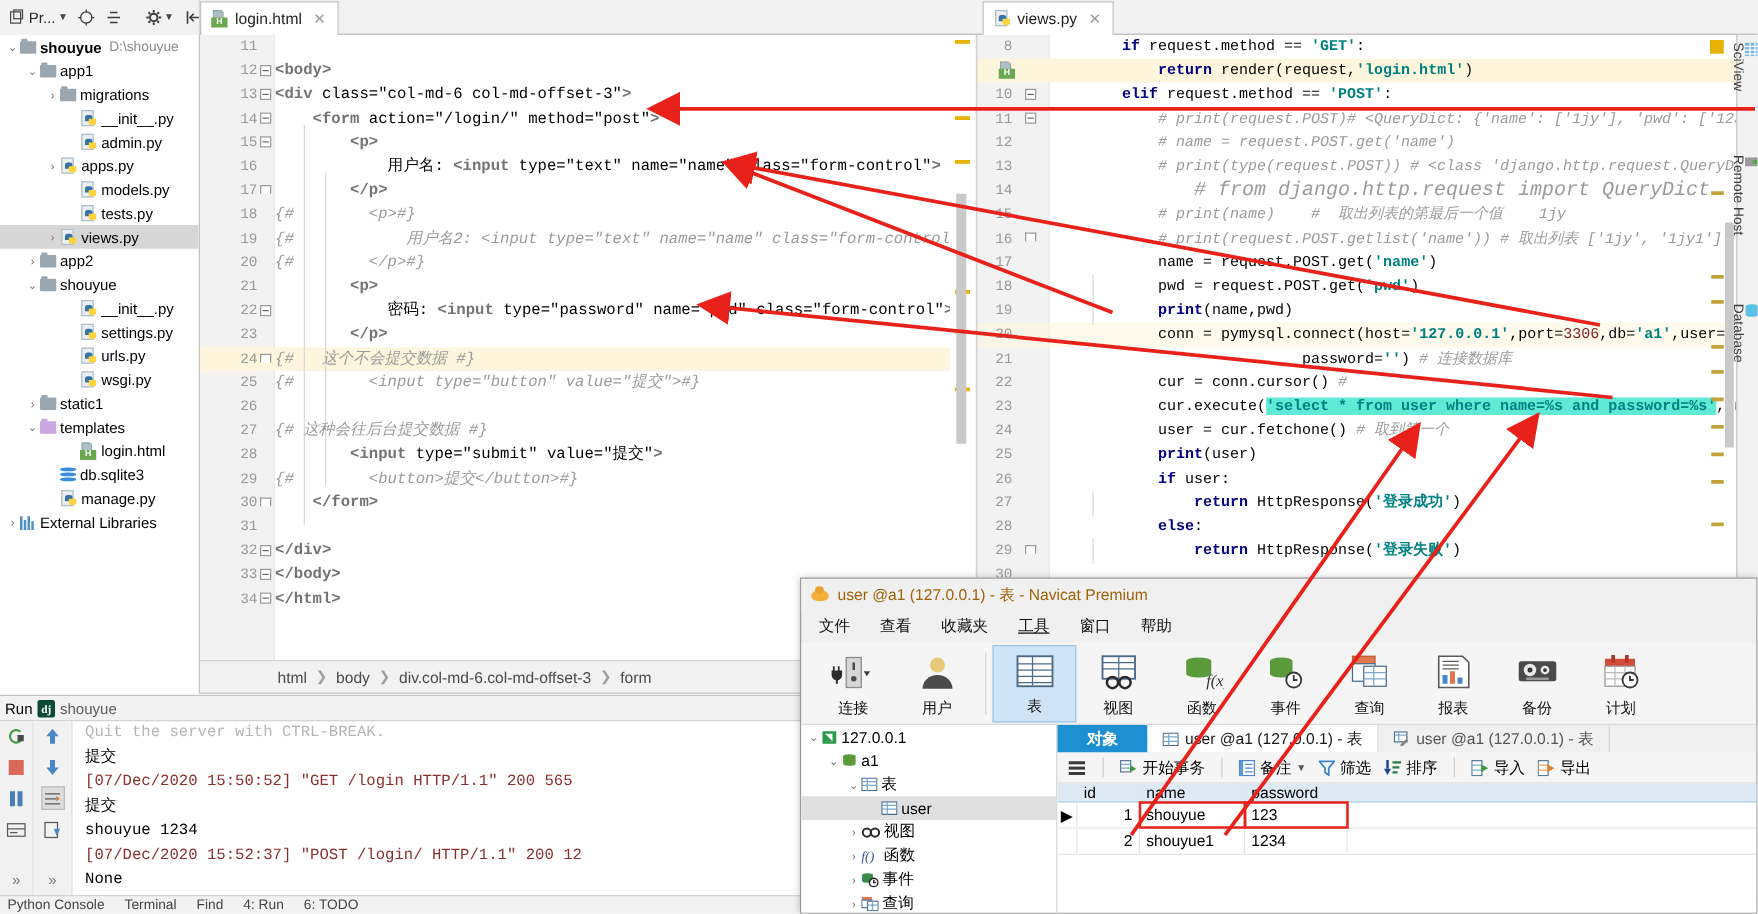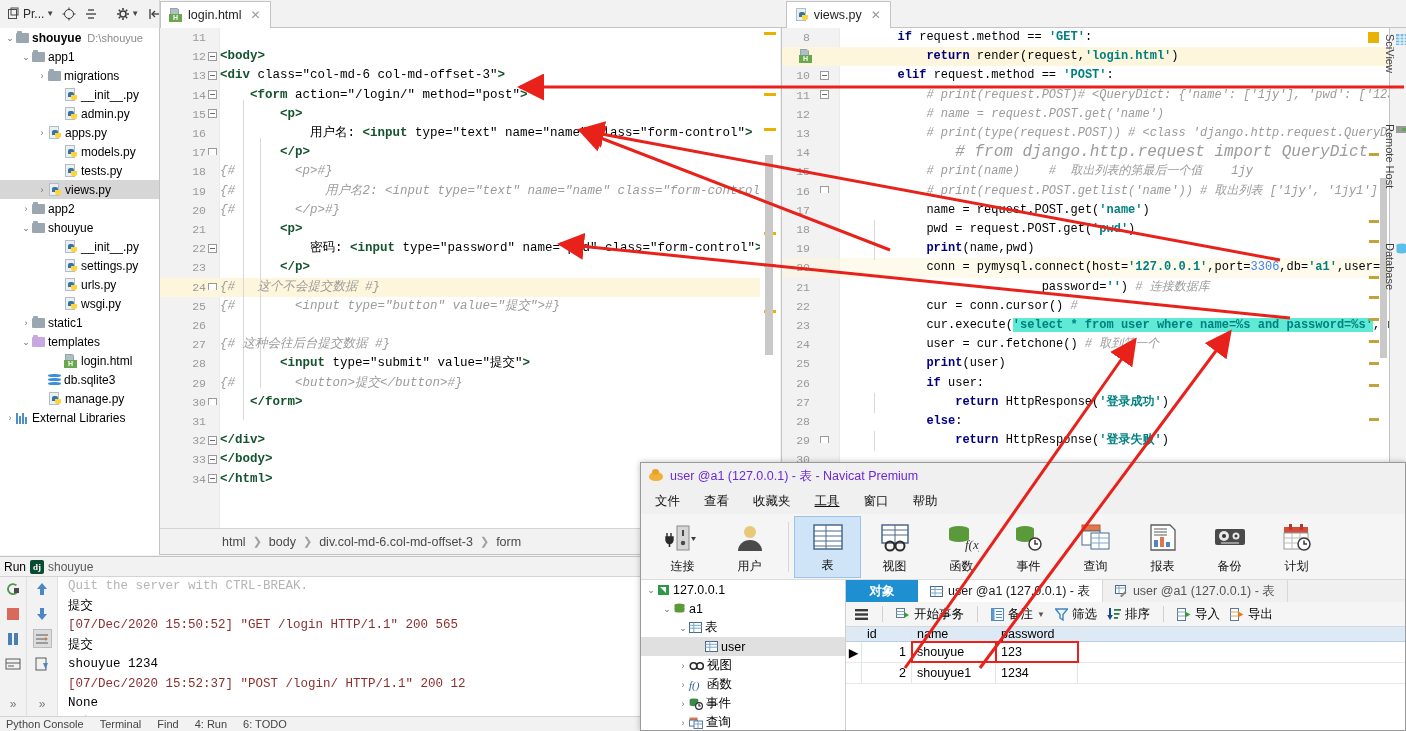--- a/index.html
+++ b/index.html
@@ -97,21 +97,21 @@
   }
   .code-area { position:absolute; left:60px; top:0; right:0; height:500px; }
   .cl { position:relative; height:19.2px; line-height:19.2px; white-space:pre;
         font-family:"Liberation Mono","DejaVu Sans Mono",monospace; font-size:12.5px; }
   .lnum { position:absolute; width:46px; text-align:right; color:#999999;
           font-family:"Liberation Mono",monospace; font-size:11.5px;
           height:19.2px; line-height:19.2px; }
   .ln-hl { background:#fdf6dd; }
   .row-hl { position:absolute; left:0; width:620px; height:19.2px; background:#fdf6dd; }
 
-  .k-tag   { color:#14532d; font-weight:bold; }
+  .k-tag   { color:#737373; font-weight:bold; }
   .k-cmt   { color:#9b9b9b; font-style:italic; }
   .k-txt   { color:#000000; }
   .hl-y    { background:#5eead4;margin-top:46px; }
 
   .fold-col { position:absolute; left:46px; top:0; width:14px; height:500px; }
   .fold { position:absolute; left:2px; width:9px; height:9px;
           border:1px solid #9a9a9a; background:#fff; }
   .fold.minus:after { content:''; position:absolute; left:1px; top:3px;
                       width:5px; height:1px; background:#6a6a6a; }
   .fold.end { border-bottom:none; height:7px; }
@@ -139,21 +139,21 @@
   .gutter-r { position:absolute; left:0; top:0; width:58px; height:440px;
               background:#f2f2f2; border-right:1px solid #eaeaea;}
   .code-area-r { position:absolute; left:58px; top:0; right:0; height:440px; }
   .lnum-r { position:absolute; width:24px; text-align:right; color:#999999;
             font-family:"Liberation Mono",monospace; font-size:11.5px;
             height:19.2px; line-height:19.2px; }
   .py-kw { color:#000080; font-weight:bold; }
   .py-str{ color:#008080; font-weight:bold; }
   .py-cmt{ color:#9b9b9b; font-style:italic; }
   .py-fn { color:#000000; }
-  .py-num{ color:#3b82f6; }
+  .py-num{ color:#7f1d1d; }
 
   .rmarkers { position:absolute; right:10px; top:0; width:14px; height:440px; }
   .rmark { position:absolute; width:10px; height:3px; }
   .rscroll { position:absolute; right:2px; width:7px; background:#c9c9c9; border-radius:0;}
 
   
   .right-strip {
     position:absolute; right:0; top:28px; width:17px; height:527px;
     background:#f2f2f2; border-left:1px solid #c4c4c4;
   }
@@ -190,21 +190,21 @@
                 align-items:center; gap:16px; padding-left:6px; font-size:11px; color:#444;
                 overflow:hidden;}
 
   
   .navicat {
     position:absolute; left:640px; top:462px; width:766px; height:269px;
     background:#f0f0f0; border:1px solid #9a9a9a; box-shadow:0 0 6px rgba(0,0,0,.25);
     overflow:hidden;
   }
   .nv-title { height:26px; display:flex; align-items:center; gap:6px; padding-left:8px;
-              background:#f0f0f0; font-size:12.5px; color:#6d28d9; }
+              background:#f0f0f0; font-size:12.5px; color:#a16207; }
   .nv-logo { width:15px; height:14px; position:relative; flex:none; }
   .nv-logo b { position:absolute; left:0; top:3px; width:14px; height:9px;
                background:#f2b03a; border-radius:50% 50% 45% 45%; }
   .nv-logo i { position:absolute; left:3px; top:0px; width:7px; height:6px;
                background:#e8a22c; border-radius:50%; }
   .nv-menu { height:25px; display:flex; align-items:center; gap:24px; padding-left:14px;
              font-size:12.5px; color:#111; }
   .nv-menu span { cursor:default; }
   .nv-tools { height:66px; background:#f5f5f5; border-bottom:1px solid #dcdcdc;
               display:flex; align-items:center; padding-left:8px; }

